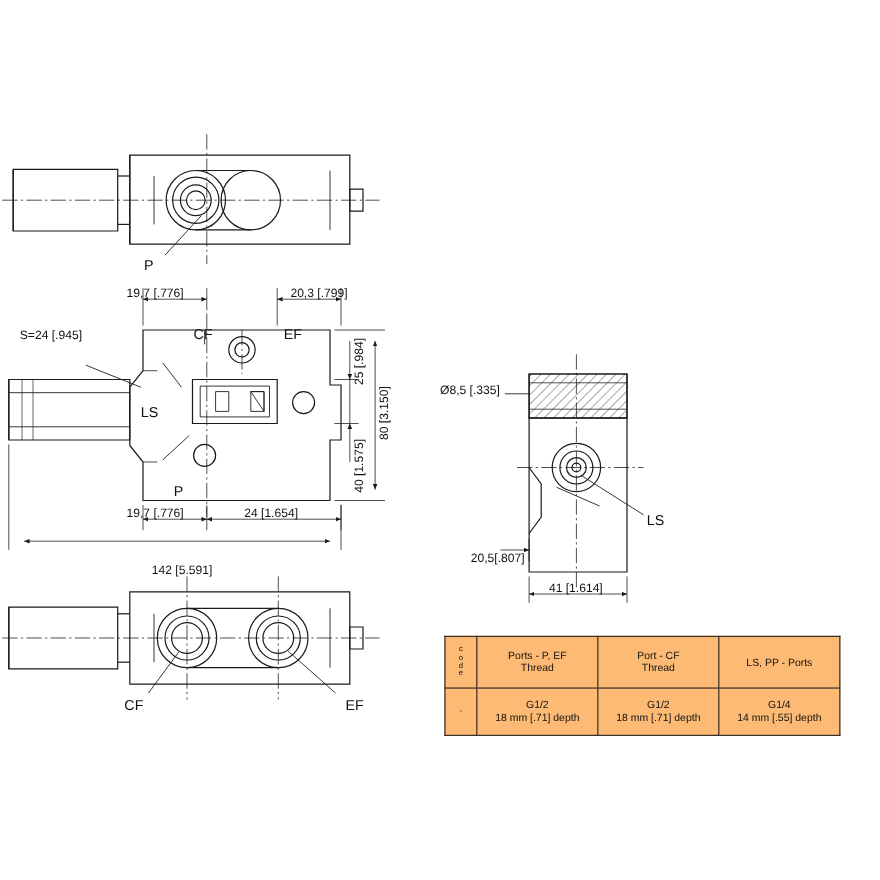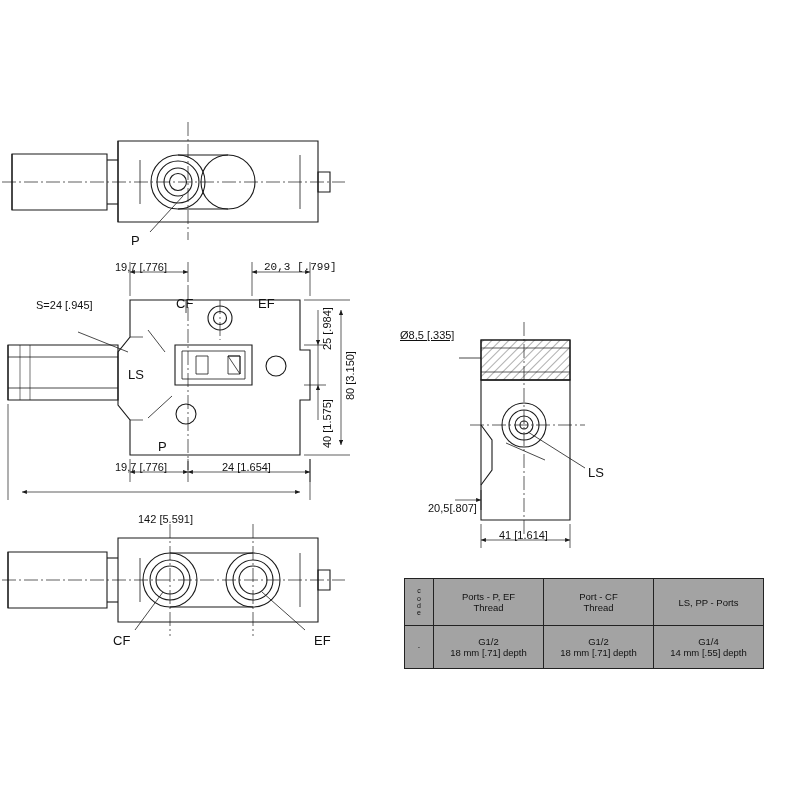--- a/index.html
+++ b/index.html
@@ -41,21 +41,21 @@
   }
   
   #spec-table {
     position: absolute;
     left: 404px;
     top: 578px;
     width: 360px;
     height: 82px;
     border-collapse: collapse;
     font-size: 9.5px;
-    background: #a3a3a3;
+    background: #fdba74;
   }
   #spec-table td, #spec-table th {
     border: 1px solid #222;
     text-align: center;
     vertical-align: middle;
     font-weight: normal;
     padding: 2px 3px;
     color: #111;
   }
   #spec-table .codecol {
@@ -276,36 +276,36 @@
         <path d="M163,592 L135,630"></path>
         <path d="M262,592 L305,630"></path>
       </g>
 
     </g>
   </svg>
 
   <div class="lbl big" style="left:131px; top:234px;">P</div>
 
   <div class="lbl" style="left:115px; top:262px;">19,7 [.776]</div>
-  <div class="lbl" style="left:264px; top:262px;font-family:Liberation Mono, monospace;">20,3 [.799]</div>
+  <div class="lbl" style="left:264px; top:262px;">20,3 [.799]</div>
   <div class="lbl" style="left:115px; top:462px;">19,7 [.776]</div>
   <div class="lbl" style="left:222px; top:462px;">24 [1.654]</div>
   <div class="lbl" style="left:138px; top:482px;margin-top:32px;">142 [5.591]</div>
 
   <div class="lbl rot90" style="left:322px; top:350px;">25 [.984]</div>
   <div class="lbl rot90" style="left:322px; top:448px;">40 [1.575]</div>
   <div class="lbl rot90" style="left:345px; top:400px;">80 [3.150]</div>
 
-  <div class="lbl" style="left:36px; top:300px;">S=24 [.945]</div>
+  <div class="lbl" style="left:18px; top:300px;">S=24 [.945]</div>
   <div class="lbl big" style="left:176px; top:297px;">CF</div>
   <div class="lbl big" style="left:258px; top:297px;">EF</div>
   <div class="lbl big" style="left:128px; top:368px;">LS</div>
   <div class="lbl big" style="left:158px; top:440px;">P</div>
 
-  <div class="lbl" style="left:400px; top:330px;text-decoration:underline;">Ø8,5 [.335]</div>
+  <div class="lbl" style="left:400px; top:350px;">Ø8,5 [.335]</div>
   <div class="lbl big" style="left:588px; top:466px;">LS</div>
   <div class="lbl" style="left:428px; top:503px;text-align:right;">20,5[.807]</div>
   <div class="lbl" style="left:499px; top:530px;text-align:center;">41 [1.614]</div>
 
   <div class="lbl big" style="left:113px; top:634px;">CF</div>
   <div class="lbl big" style="left:314px; top:634px;">EF</div>
 
   <table id="spec-table">
     <thead>
       <tr>

